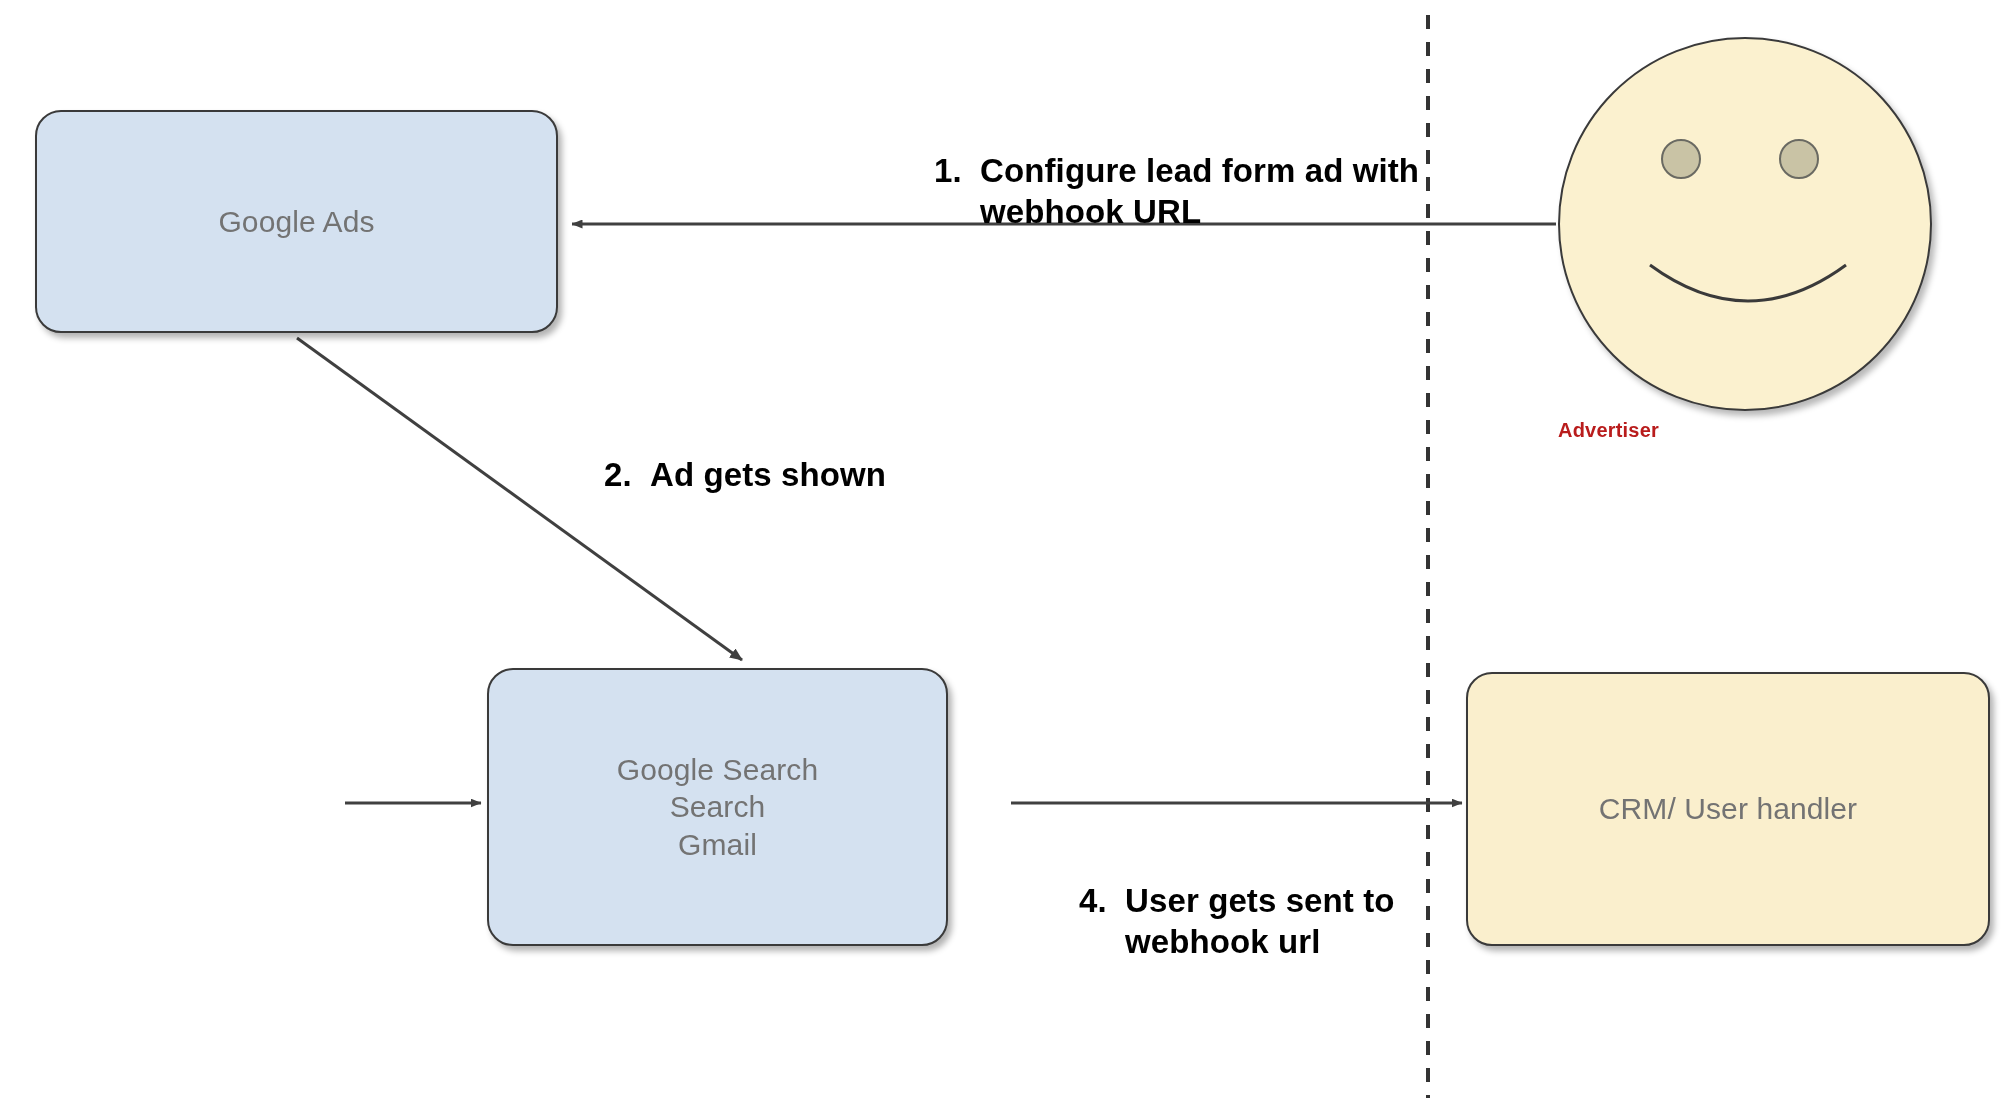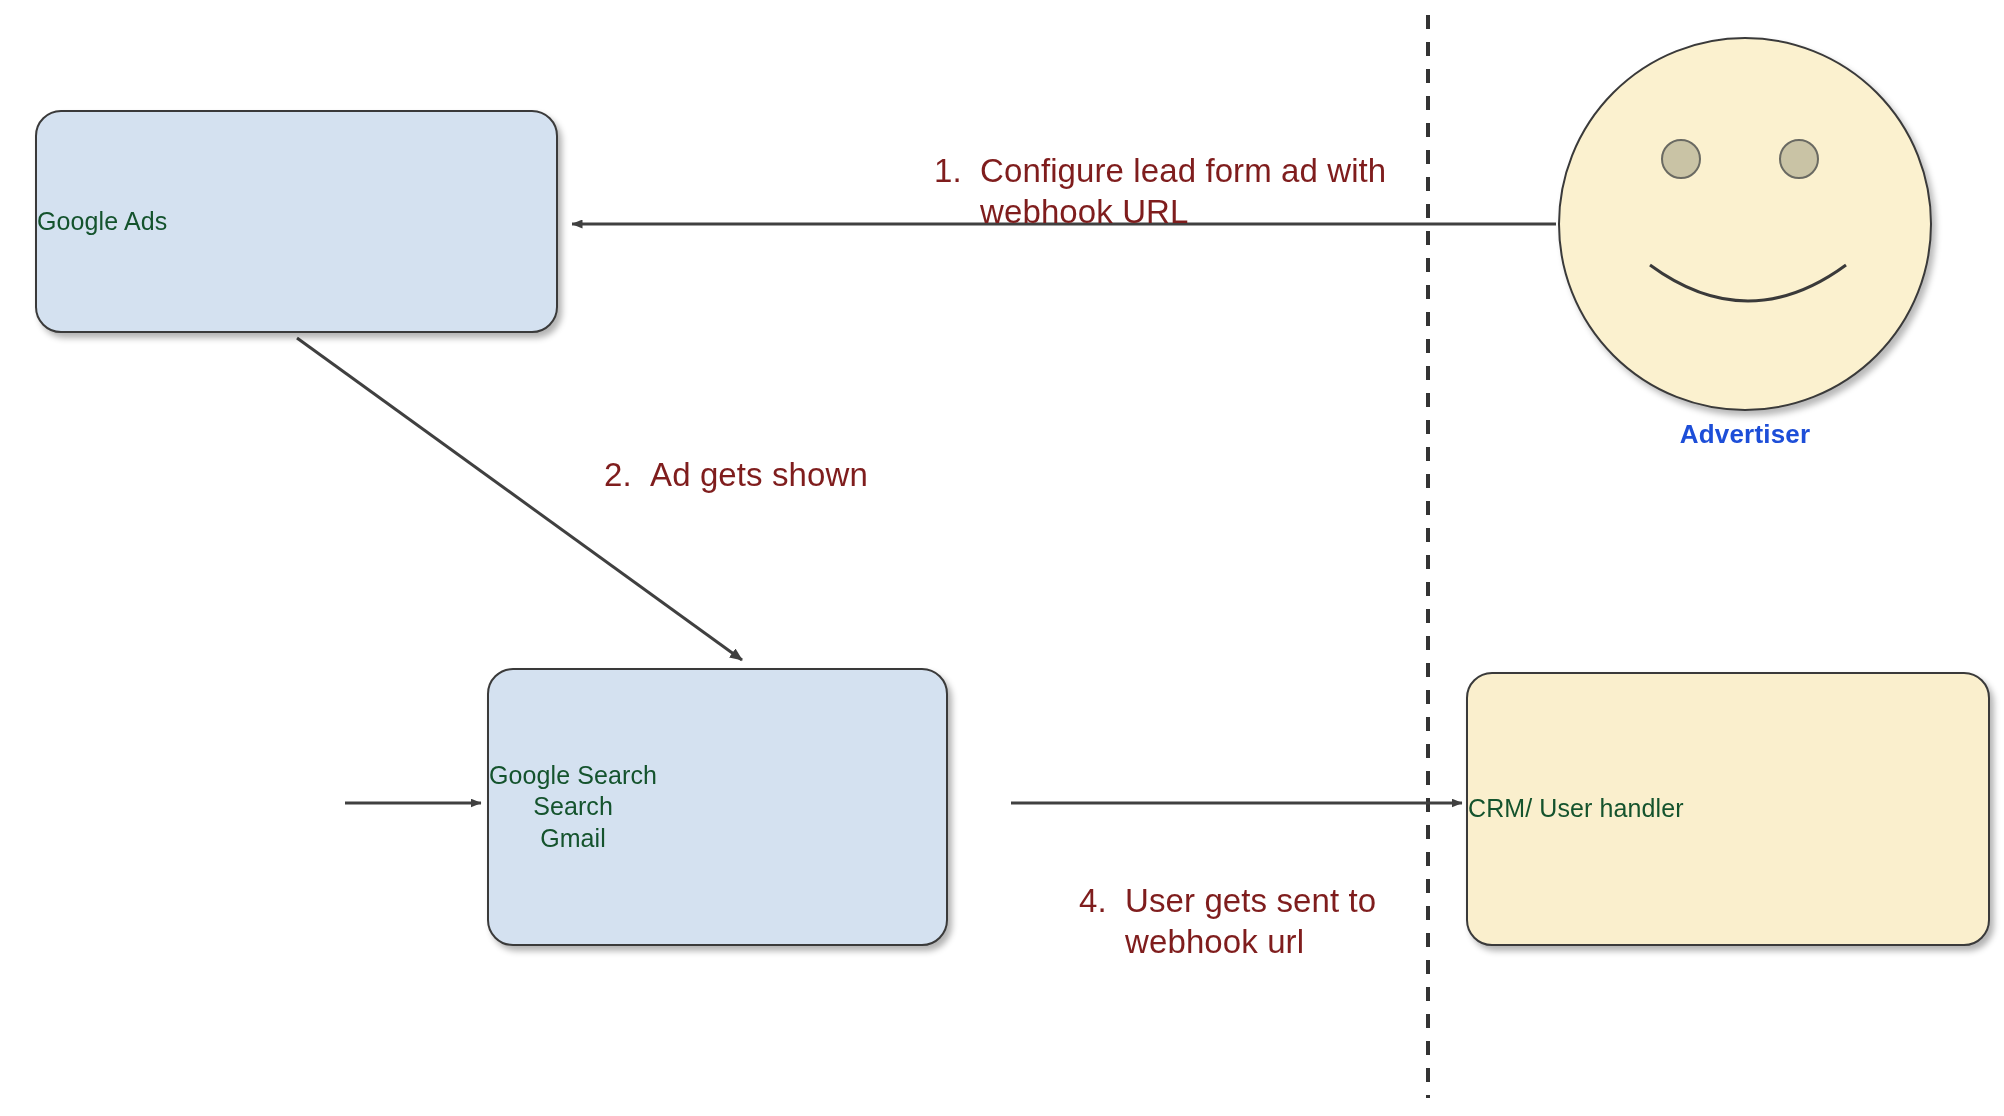--- a/index.html
+++ b/index.html
@@ -28,23 +28,24 @@
   }
 
   
   .node-box {
     position: absolute;
     box-sizing: border-box;
     border: 2px solid #3a3a3a;
     border-radius: 26px;
     display: flex;
     align-items: center;
+    justify-content: center;
     text-align: center;
-    color: #14532d;
-    font-size: 25px;
+    color: #737373;
+    font-size: 30px;
     line-height: 1.25;
     letter-spacing: 0.1px;
     box-shadow: 4px 5px 6px rgba(0,0,0,0.30);
   }
   .box-blue { background: #d4e1f0; }
   .box-cream { background: #faefcd; }
 
   #node-google-ads {
     left: 35px; top: 110px;
     width: 523px; height: 223px;
@@ -76,24 +77,23 @@
     box-sizing: border-box;
     border: 2px solid #6a6a62;
   }
   .mouth {
     position: absolute;
     overflow: visible;
   }
   .actor-label {
     position: absolute;
     width: 100%;
-    text-align: center;
     font-weight: bold;
-    font-size: 26px;
-    color: #1d4ed8;
+    font-size: 20px;
+    color: #b91c1c;
     letter-spacing: 0.2px;
   }
 
   
   #actor-advertiser { left: 1558px; top: 37px; width: 374px; height: 420px; }
   #actor-advertiser .face {
     left: 0; top: 0; width: 374px; height: 374px;
     background: #fbf1cf;
   }
   #actor-advertiser .eye {
@@ -118,25 +118,26 @@
     top: 90px;
   }
   #actor-user .eye.left  { left: 91px; }
   #actor-user .eye.right { left: 196px; }
   #actor-user .mouth { left: 78px; top: 205px; width: 185px; height: 55px; }
   #actor-user .actor-label { top: 358px; }
 
   
   .step-label {
     position: absolute;
-    color: #7f1d1d;
+    color: #000000;
     font-size: 33px;
     line-height: 1.26;
     letter-spacing: 0.1px;
     white-space: pre;
+    font-weight: bold;
   }
   .step-label .step-num {
     display: inline-block;
     width: 46px;
   }
   .step-label .step-text {
     display: inline-block;
     vertical-align: top;
   }
   #label-step-1 { left: 897px; top: 108px; }

